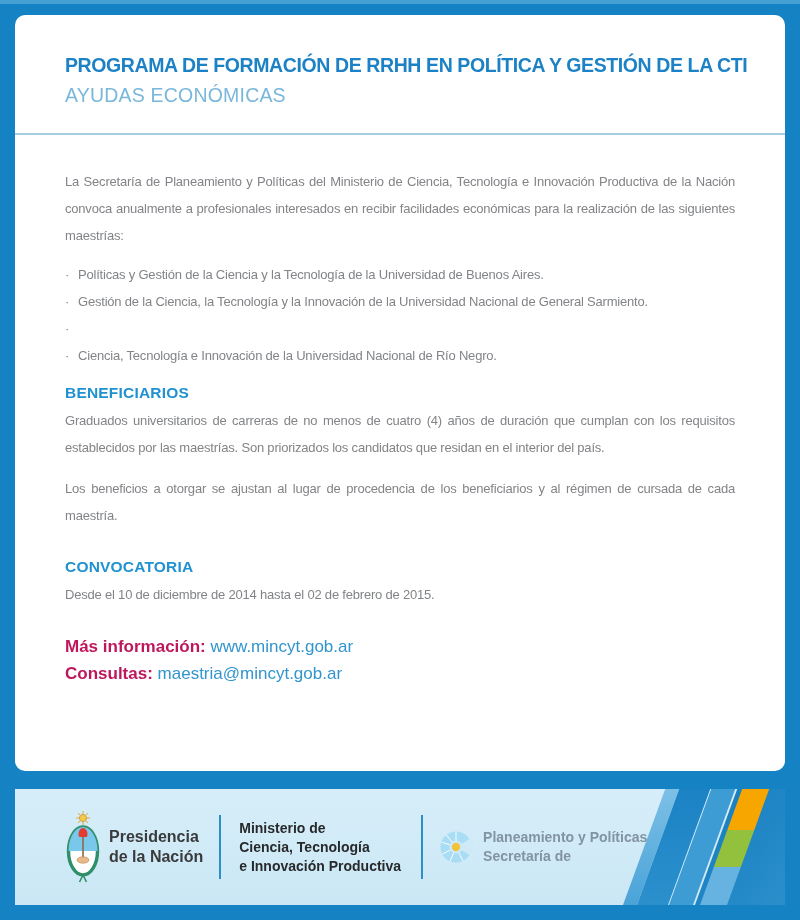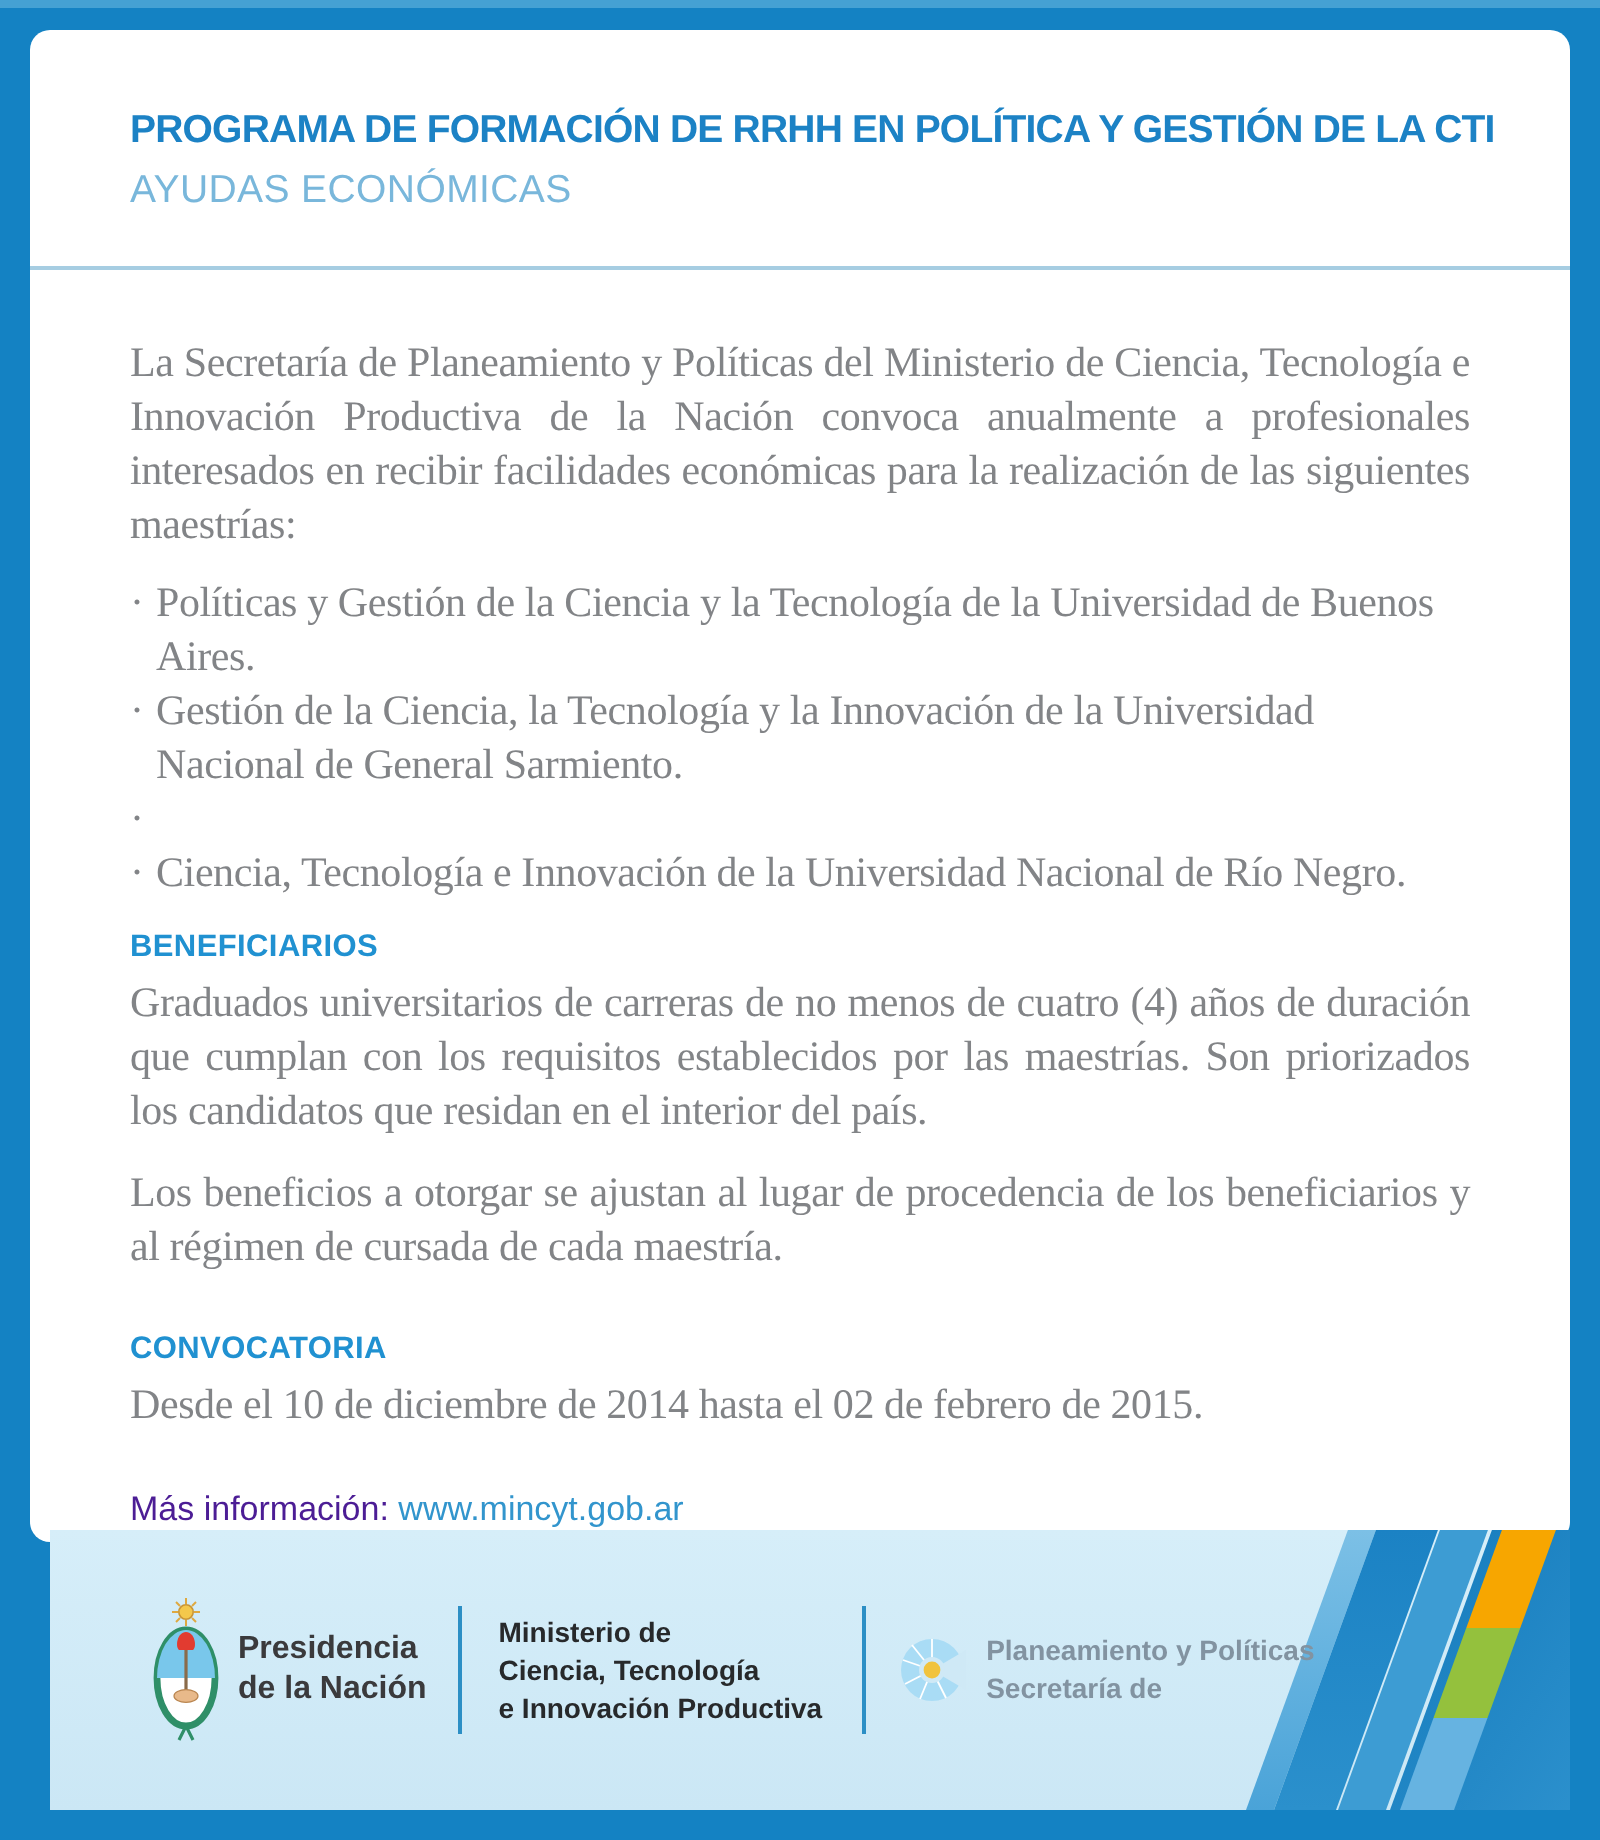--- a/index.html
+++ b/index.html
@@ -18,38 +18,38 @@
   .header{margin:38px 50px 0 50px;}
   .title{
     margin:0;font-size:19.5px;font-weight:bold;letter-spacing:-0.4px;
     color:#1c82c5;line-height:24px;white-space:nowrap;font-stretch:condensed;
   }
   .subtitle{
     margin:6px 0 0 0;font-size:19.5px;font-weight:normal;letter-spacing:0.2px;
     color:#79b7db;line-height:24px;font-stretch:condensed;
   }
   .rule{border:none;height:2px;background:#a6cde2;margin:26px 0 0 0;}
-  .bodytext{color:#828487;font-size:21px;line-height:27px;font-stretch:condensed;letter-spacing:-0.2px;font-family:Liberation Serif, serif;}
+  .bodytext{color:#828487;font-size:13px;line-height:27px;font-stretch:condensed;letter-spacing:-0.2px;}
   .intro{margin:33px 50px 0 50px;text-align:justify;}
   .maestrias{list-style:none;margin:12px 50px 0 50px;padding:0;}
   .maestrias li{display:flex;line-height:27px;}
   .maestrias .bullet{flex:0 0 13px;color:#828487;}
   .section-heading{
     margin:14px 50px 0 50px;font-size:15.5px;font-weight:bold;color:#2091d1;
     line-height:20px;letter-spacing:0.2px;font-stretch:condensed;
   }
   .section-heading.convocatoria{margin-top:28px;}
   .section-p{margin:4px 50px 0 50px;text-align:justify;}
   .section-p.second{margin-top:14px;}
   .contact{margin:26px 50px 0 50px;line-height:26.5px;font-size:17px;}
-  .contact .label{color:#4c1d95;font-weight:normal;}
+  .contact .label{color:#be185d;font-weight:bold;}
   .contact .value{color:#3295cd;text-decoration:none;}
   
   .footer{
-    position:absolute;left:25px;right:15px;bottom:15px;height:140px;
+    position:absolute;left:15px;right:15px;bottom:15px;height:116px;
     background:linear-gradient(180deg,#d6eef9 0%,#cbe7f5 100%);
     overflow:hidden;
     padding-left:48px;
   }
   .footer-logos{
     position:absolute;top:0;left:0;height:100%;display:flex;align-items:center;
     padding-left:50px;z-index:2;
   }
   .logo-escudo{width:36px;height:74px;}
   .presidencia-text{margin-left:8px;font-size:16px;font-weight:bold;color:#3a3a3c;line-height:20.5px;}

